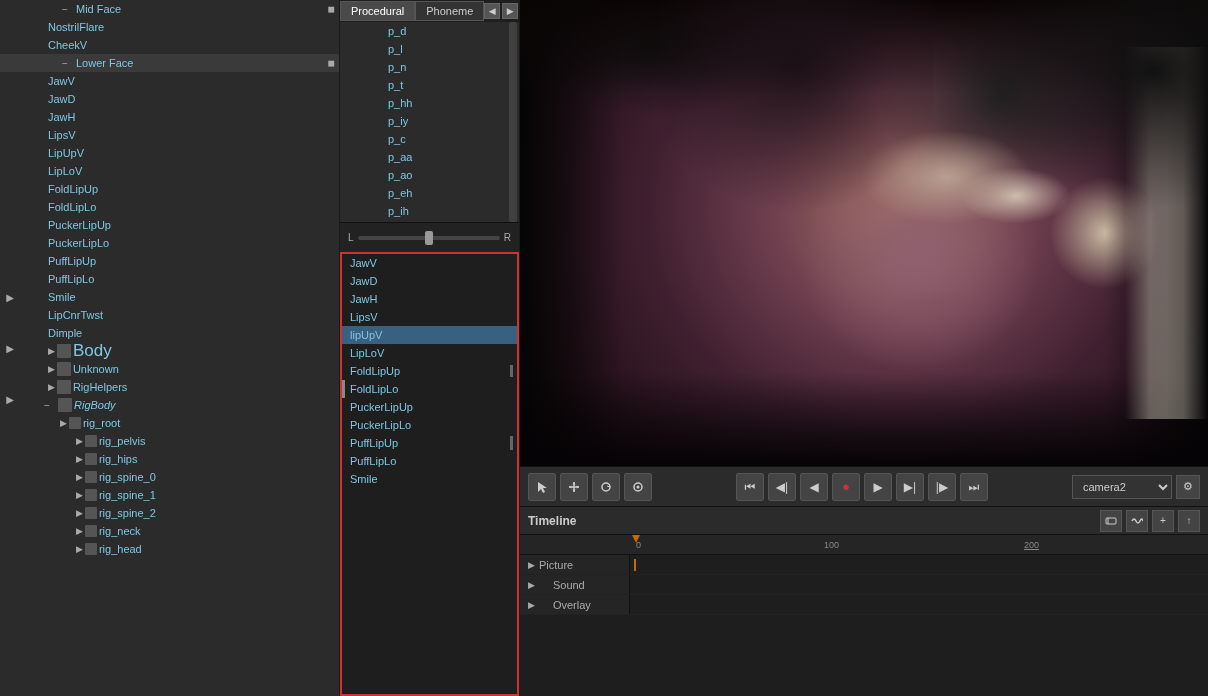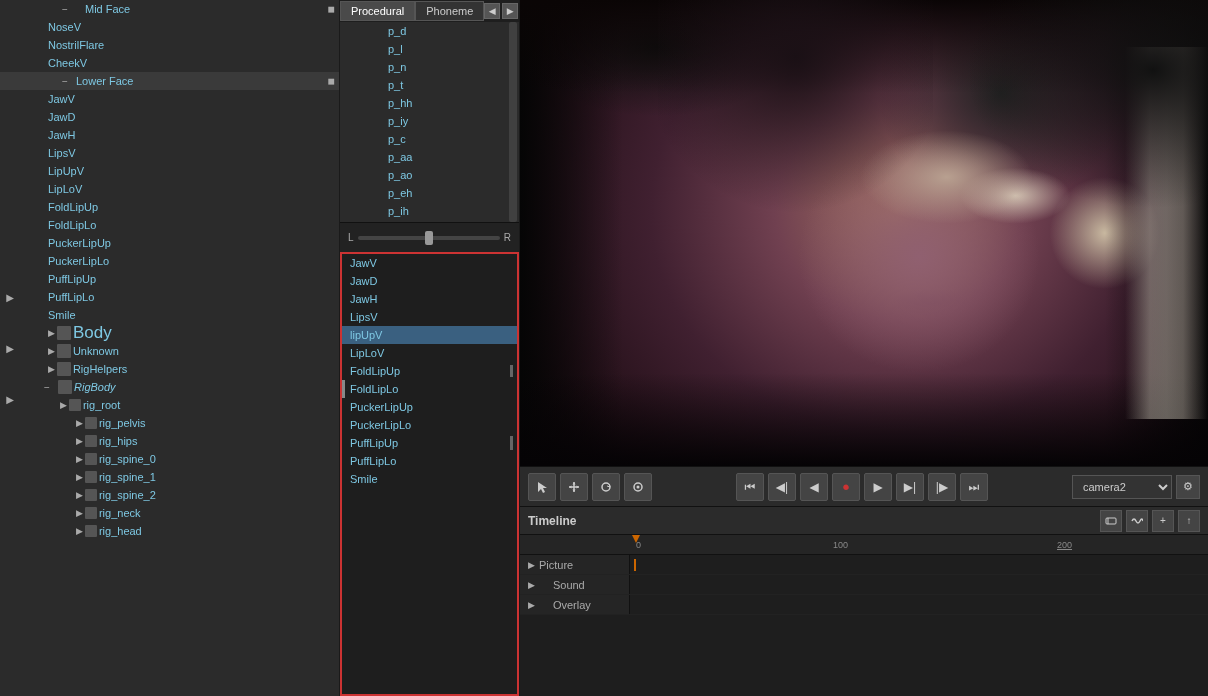--- a/index.html
+++ b/index.html
@@ -392,27 +392,24 @@
     <div class="tree-container">
 
       <div style="position: absolute; left: 0; top: 50%; transform:translateY(-50%); z-index:5; display:flex; flex-direction:column; gap:40px; padding-left:2px;">
         <div class="left-arrow-btn">▶</div>
         <div class="left-arrow-btn">▶</div>
         <div class="left-arrow-btn">▶</div>
       </div>
 
       <div class="group-row" style="padding-left: 62px;">
         <span class="minus">−</span>
-        <span style="color:#7ec8e3; font-size:11px; margin-left:11px;">Mid Face</span>
+        <span style="color:#7ec8e3; font-size:11px; margin-left:2px;">Mid Face</span>
         <span style="margin-left:auto; margin-right:4px; color:#aaa; font-size:9px;">◼</span>
       </div>
 
-      <div class="tree-item indent-3">
-        <span class="label">NoseV</span>
-      </div>
       <div class="tree-item indent-3">
         <span class="label">NostrilFlare</span>
       </div>
       <div class="tree-item indent-3">
         <span class="label">CheekV</span>
       </div>
 
       <div class="group-row" style="padding-left: 62px; background:#3a3a3a;">
         <span class="minus">−</span>
         <span style="color:#7ec8e3; font-size:11px; margin-left:2px;">Lower Face</span>
@@ -450,20 +447,26 @@
           <span class="label">PuckerLipLo</span>
         </div>
       <div class="tree-item indent-3">
           <span class="label">PuffLipUp</span>
         </div>
       <div class="tree-item indent-3">
           <span class="label">PuffLipLo</span>
         </div>
       <div class="tree-item indent-3">
           <span class="label">Smile</span>
+        </div>
+      <div class="tree-item indent-3">
+          <span class="label">LipCnrTwst</span>
+        </div>
+      <div class="tree-item indent-3">
+          <span class="label">Dimple</span>
         </div>
 
       <div class="group-row" style="padding-left: 48px;">
         <span style="font-size:9px; color:#aaa; margin-right:2px;">▶</span>
         <span style="width:14px;height:14px;background:#555;border-radius:1px;display:inline-block;margin-right:2px;"></span>
         <span style="color:#7ec8e3; font-size:17px;">Body</span>
       </div>
 
       <div class="group-row" style="padding-left: 48px;">
         <span style="font-size:9px; color:#aaa; margin-right:2px;">▶</span>
@@ -681,22 +684,22 @@
         </div>
         <div class="timeline-tool-btn">+</div>
         <div class="timeline-tool-btn">↑</div>
       </div>
 
       <div class="timeline-content">
 
         <div class="timeline-ruler">
           <div class="timeline-playhead-marker"></div>
           <span class="ruler-marker" style="left:116px;">0</span>
-          <span class="ruler-marker" style="left:313px;">100</span>
-          <span class="ruler-marker" style="left:537px;text-decoration:underline;">200</span>
+          <span class="ruler-marker" style="left:304px;">100</span>
+          <span class="ruler-marker" style="left:504px;text-decoration:underline;">200</span>
         </div>
 
         <div class="timeline-row">
           <div class="timeline-row-label">
             <span style="font-size:9px; color:#aaa;">▶</span>
             <span>Picture</span>
           </div>
           <div class="timeline-row-content">
             <div style="position:relative; height:100%; width:100%;">
               <div style="position:absolute; left:4px; top:50%; transform:translateY(-50%); width:2px; height:12px; background:#cc6600;"></div>

